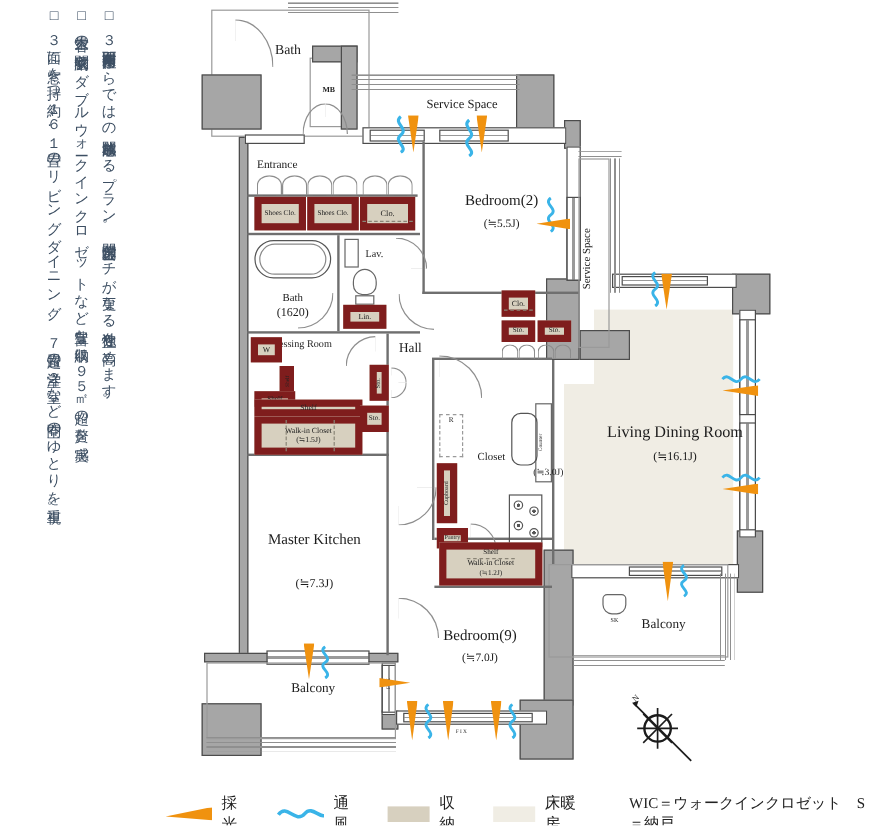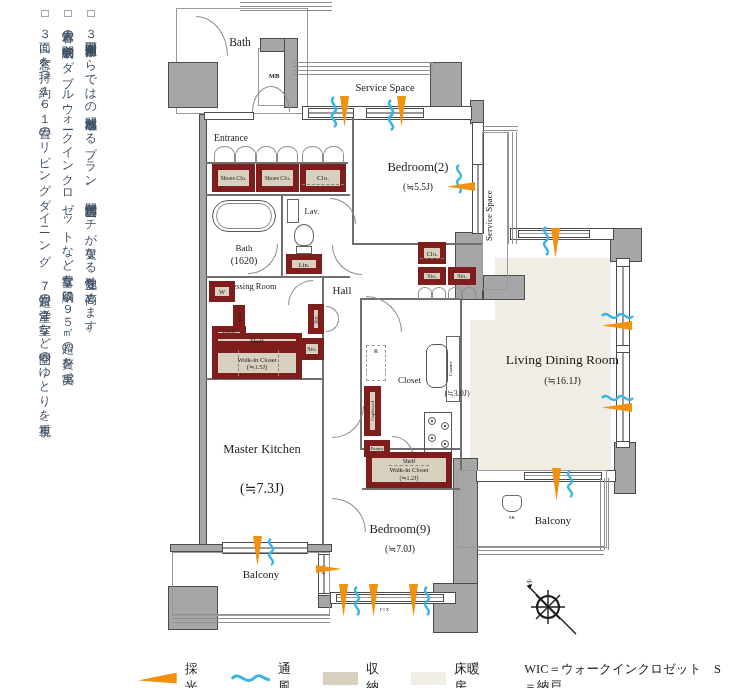--- a/index.html
+++ b/index.html
@@ -227,21 +227,21 @@
   <div class="tan" style="left:366px;top:452px;width:86px;height:36px;font-size:6.5px;flex-direction:column;line-height:1.25;">
     <span style="font-size:6px;border-bottom:1px dashed #8a8577;padding:0 14px;">Shelf</span>
     <span>Walk-in Closet</span>
     <span style="font-size:6px;">(≒1.2J)</span>
   </div>
 
   <div class="lbl" style="left:480px;top:352px;width:165px;font-size:13.5px;">Living Dining Room</div>
   <div class="lbl" style="left:505px;top:375px;width:115px;font-size:10px;">(≒16.1J)</div>
 
   <div class="lbl" style="left:216px;top:442px;width:92px;font-size:12.5px;">Master Kitchen</div>
-  <div class="lbl" style="left:216px;top:481px;width:92px;font-size:14px;text-align:center;">(≒7.3J)</div>
+  <div class="lbl" style="left:216px;top:481px;width:92px;font-size:10px;text-align:center;">(≒7.3J)</div>
   <div class="lbl" style="left:340px;top:522px;width:120px;font-size:12.5px;">Bedroom(9)</div>
   <div class="lbl" style="left:352px;top:544px;width:96px;font-size:9.5px;">(≒7.0J)</div>
 
   <svg class="wave" style="left:327px;top:96px;" width="12" height="32">
       <path d="M7 1 C 0 6.5, 14 11, 7 16.5 C 0 22, 14 26.5, 7 31" stroke="#3ab4e8" stroke-width="2.6" fill="none"></path>
     </svg>
   <div class="ar-d" style="left:340px;top:96px;width:9px;height:31px;"></div>
   <svg class="wave" style="left:384px;top:99px;" width="12" height="32">
       <path d="M7 1 C 0 6.5, 14 11, 7 16.5 C 0 22, 14 26.5, 7 31" stroke="#3ab4e8" stroke-width="2.6" fill="none"></path>
     </svg>

